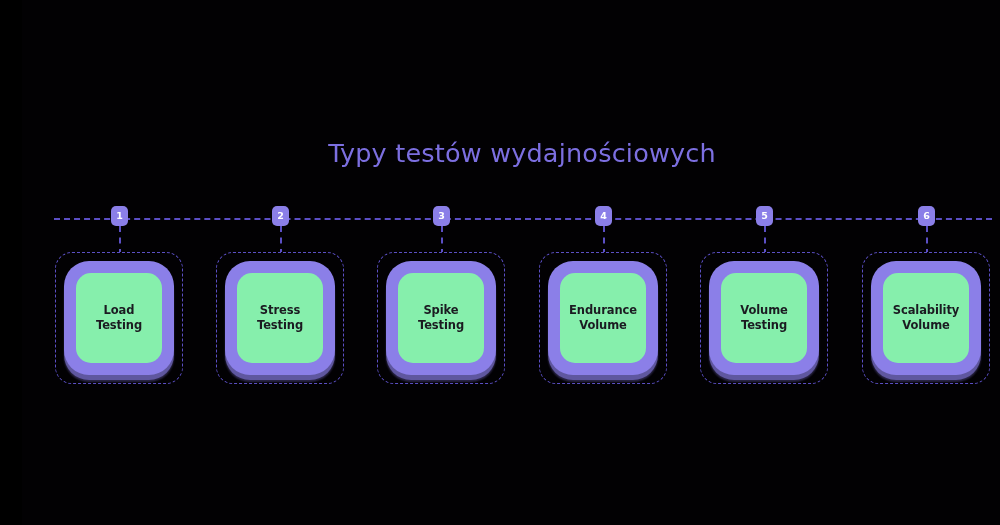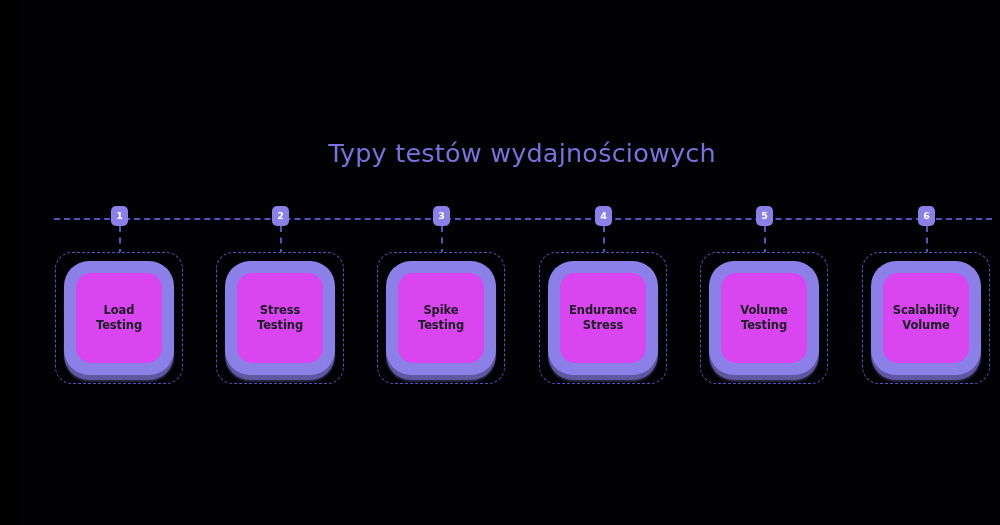--- a/index.html
+++ b/index.html
@@ -112,21 +112,21 @@
       0 7px 2px 0 rgba(139,127,232,0.30);
   }
 
   .inner {
     position: absolute;
     left: 21px;
     top: 67px;
     width: 86px;
     height: 90px;
     box-sizing: border-box;
-    background: #d946ef;
+    background: #86efac;
     border-radius: 15px;
     z-index: 4;
     display: flex;
     align-items: center;
     justify-content: center;
   }
 
   .inner-label {
     color: #1b1b21;
     font-family: "DejaVu Sans", sans-serif;
@@ -184,21 +184,21 @@
     </div>
   </div>
 
   <div class="node wide" style="left:517px;">
     <div class="badge">4</div>
     <div class="stem"></div>
     <div class="dashbox"></div>
     <div class="purple"></div>
     <div class="inner">
       <div class="inner-label">Endurance
-Stress</div>
+Volume</div>
     </div>
   </div>
 
   <div class="node" style="left:678px;">
     <div class="badge">5</div>
     <div class="stem"></div>
     <div class="dashbox"></div>
     <div class="purple"></div>
     <div class="inner">
       <div class="inner-label">Volume

